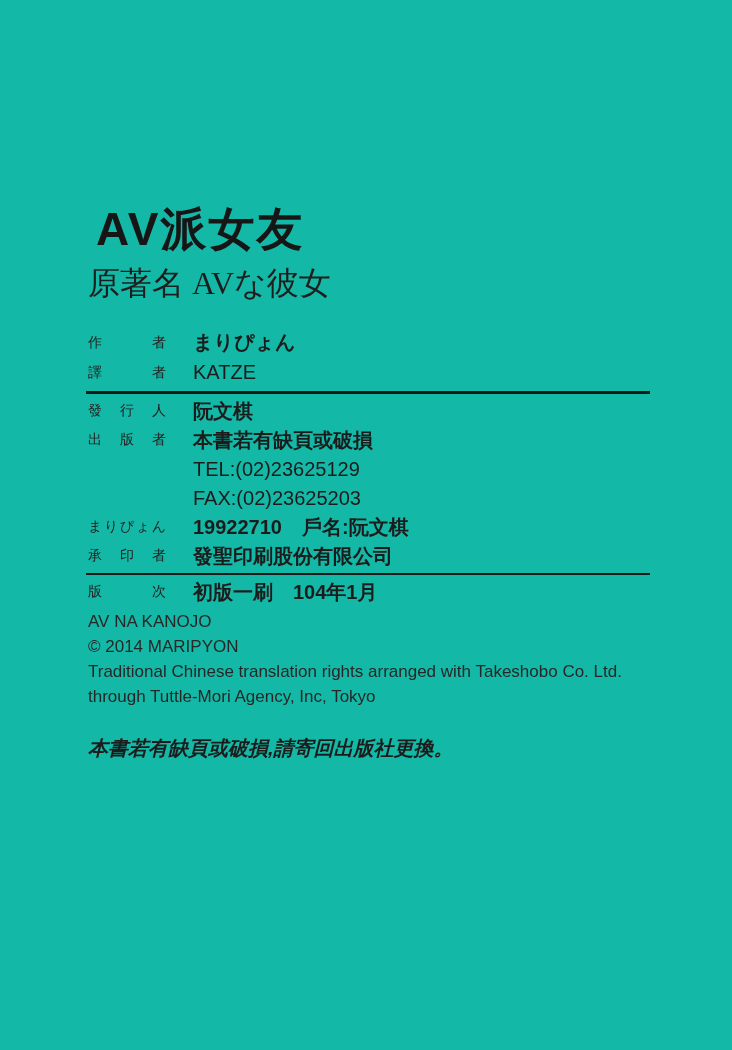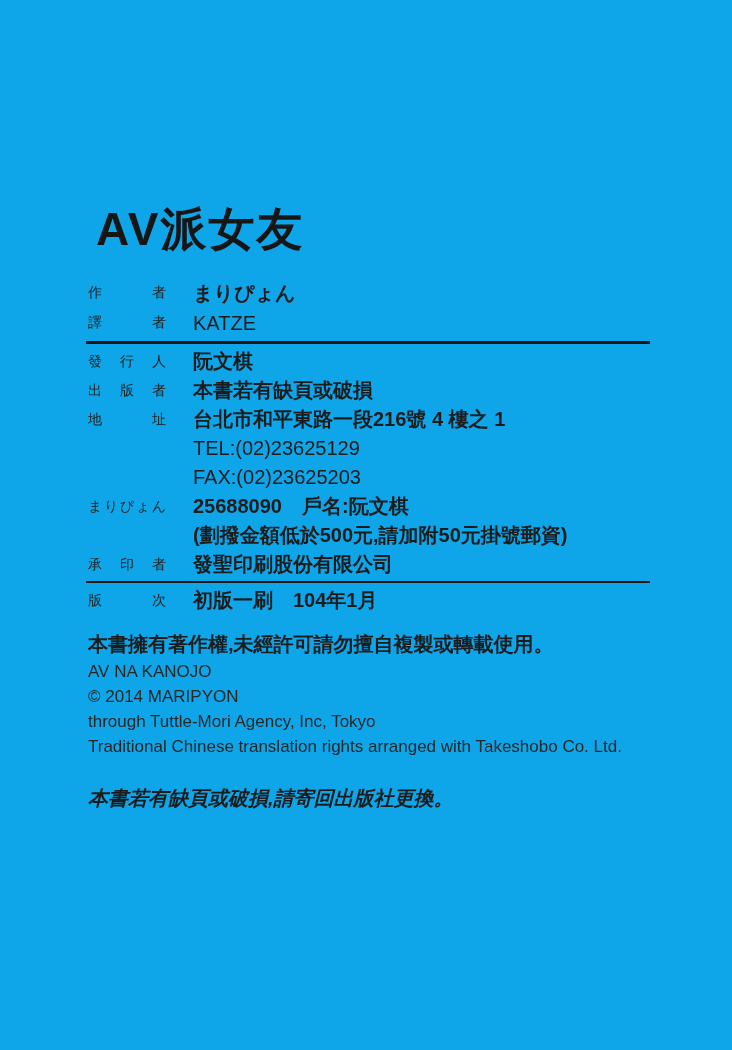--- a/index.html
+++ b/index.html
@@ -5,21 +5,21 @@
   html, body {
     margin: 0;
     padding: 0;
     background: #ffffff;
   }
   .page {
     position: relative;
     width: 732px;
     height: 1050px;
     box-sizing: border-box;
-    background: #0ea5e9;
+    background: #14b8a6;
     color: #1b1b1b;
     font-family: "Liberation Sans", sans-serif;
     padding: 206px 40px 0 88px;
     overflow: hidden;
   }
   .book-title {
     margin: 0 0 0 8px;
     font-size: 46px;
     line-height: 1.0;
     font-weight: bold;
@@ -90,20 +90,21 @@
     color: #1c1c1c;
     font-style: italic;
   }
 </style>
 </head>
 <body>
 
 <div class="page">
 
   <h1 class="book-title">AV派女友</h1>
+  <div class="book-subtitle">原著名 AVな彼女</div>
 
   <div class="credits">
 
     <div class="row tall">
       <span class="lbl">作 者</span>
       <span class="val strong">まりぴょん</span>
     </div>
 
     <div class="row tall">
       <span class="lbl">譯 者</span>
@@ -115,63 +116,54 @@
     <div class="row">
       <span class="lbl">發 行 人</span>
       <span class="val strong">阮文棋</span>
     </div>
 
     <div class="row">
       <span class="lbl">出 版 者</span>
       <span class="val strong">本書若有缺頁或破損</span>
     </div>
 
-    <div class="row">
-      <span class="lbl">地 址</span>
-      <span class="val strong">台北市和平東路一段216號 4 樓之 1</span>
-    </div>
 
     <div class="row">
       <span class="lbl"></span>
       <span class="val">TEL:(02)23625129</span>
     </div>
 
     <div class="row">
       <span class="lbl"></span>
       <span class="val">FAX:(02)23625203</span>
     </div>
 
     <div class="row">
       <span class="lbl">まりぴょん</span>
-      <span class="val strong">25688090　戶名:阮文棋</span>
+      <span class="val strong">19922710　戶名:阮文棋</span>
     </div>
 
-    <div class="row">
-      <span class="lbl"></span>
-      <span class="val strong">(劃撥金額低於500元,請加附50元掛號郵資)</span>
-    </div>
 
     <div class="row">
       <span class="lbl">承 印 者</span>
       <span class="val strong">發聖印刷股份有限公司</span>
     </div>
 
     <div class="rule thin"></div>
 
     <div class="row">
       <span class="lbl">版 次</span>
       <span class="val strong">初版一刷　104年1月</span>
     </div>
 
   </div>
 
-  <div class="copyright-notice">本書擁有著作權,未經許可請勿擅自複製或轉載使用。</div>
 
   <div class="copyright-lines">
     <div>AV NA KANOJO</div>
     <div>© 2014 MARIPYON</div>
+    <div>Traditional Chinese translation rights arranged with Takeshobo Co. Ltd.</div>
     <div>through Tuttle-Mori Agency, Inc, Tokyo</div>
-    <div>Traditional Chinese translation rights arranged with Takeshobo Co. Ltd.</div>
   </div>
 
   <div class="footer-note">本書若有缺頁或破損,請寄回出版社更換。</div>
 
 </div>
 
 </body></html>

